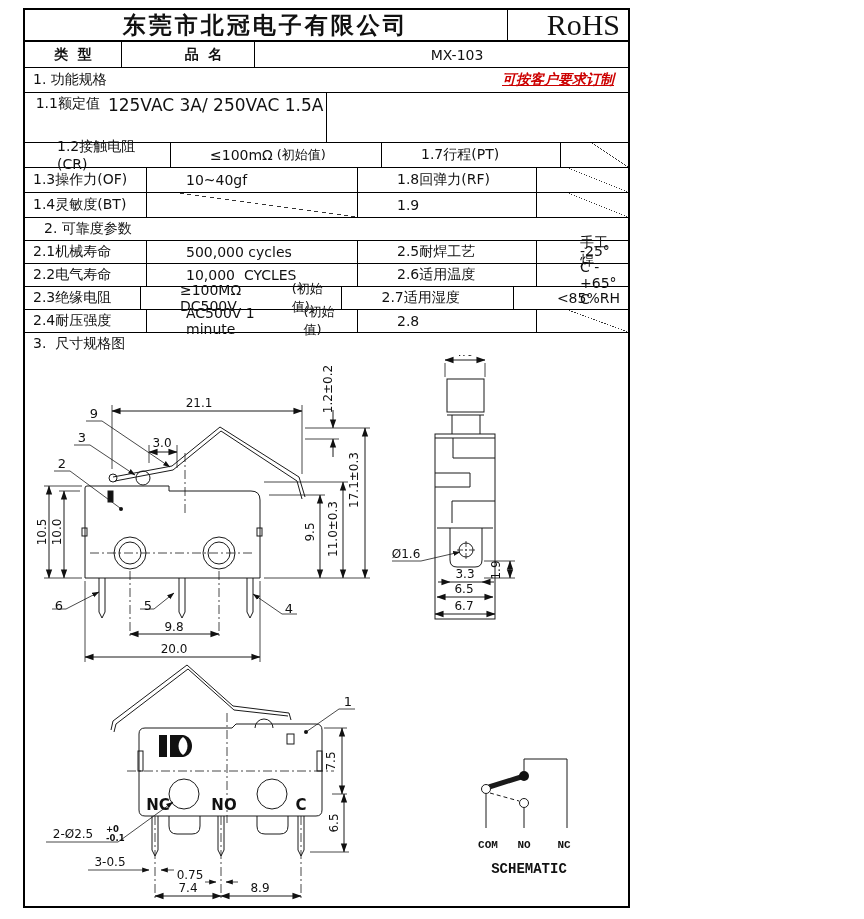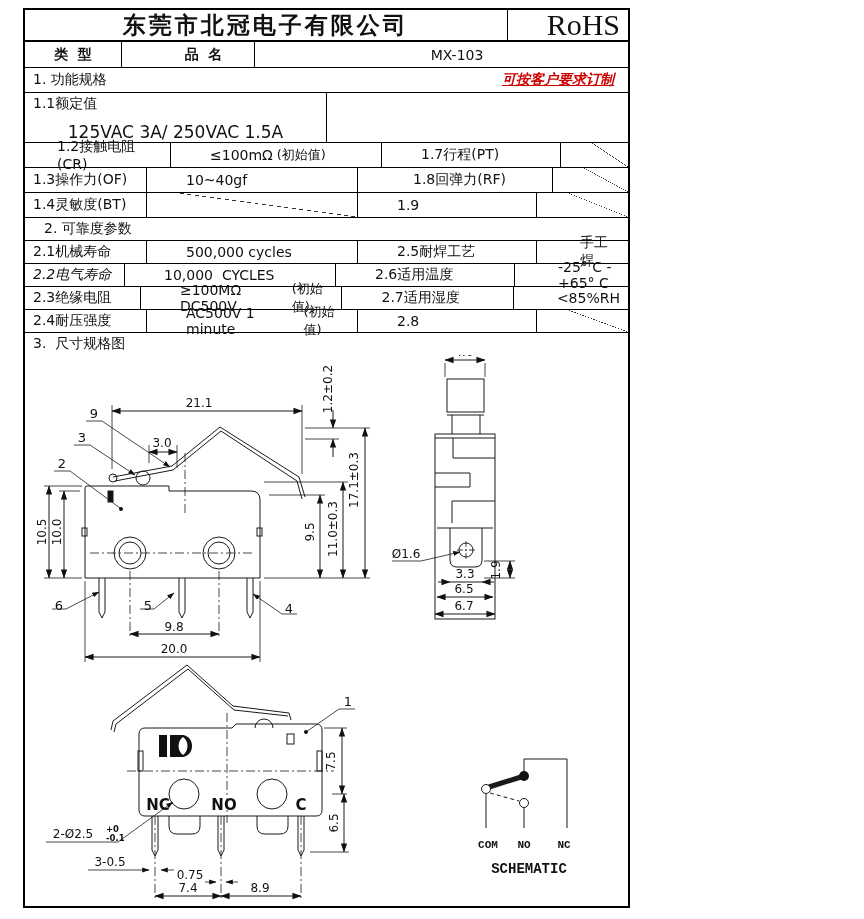--- a/index.html
+++ b/index.html
@@ -9,21 +9,21 @@
   .trow{display:flex;border-bottom:1px solid #000;box-sizing:border-box;align-items:stretch;gap:31px;}
   .cell{box-sizing:border-box;border-right:1px solid #000;display:flex;align-items:center;padding:0 8px;font-size:14px;white-space:pre-wrap;}
   .cell.last{border-right:none;}
   .center{justify-content:center;text-align:center;}
   .b{font-weight:bold;}
   .sm{font-size:13px;margin-left:4px;}
   .diag{background-image:linear-gradient(to top right,transparent 49.5%,#333 49.5%,#333 50.6%,transparent 50.6%);}
   .company{font-size:23px;font-weight:bold;letter-spacing:3px;}
   .rohs{font-family:"Liberation Serif","DejaVu Serif",serif;font-size:30px;}
   .note-red{color:#cc0000;font-style:italic;font-weight:bold;text-decoration:underline;font-size:14px;margin-right:6px;}
-  .rate-cell{flex-direction:column;align-items:stretch;justify-content:space-between;padding:0;}
+  .rate-cell{flex-direction:row;align-items:stretch;justify-content:center;padding:0;}
   .rate-label{padding:2px 8px;font-size:14px;}
   .rate-val{text-align:center;font-size:17px;margin-top:2px;}
   svg text{font-family:"DejaVu Sans","Liberation Sans",sans-serif;fill:#111;}
   .dimt{font-size:12px;}
   .pt{font-size:13px;}
   .big{font-size:15px;font-weight:bold;}
   .schl{font-family:"Liberation Mono","DejaVu Sans Mono",monospace;font-weight:bold;font-size:11px;}
   .scht{font-family:"Liberation Mono","DejaVu Sans Mono",monospace;font-weight:bold;font-size:14px;}
   .tol{font-size:8.5px;font-weight:bold;}
 </style>
@@ -59,21 +59,21 @@
     <div class="trow" style="height:25px;padding-left:24px;">
       <div class="cell" style="width:122px;">1.2接触电阻(CR)</div>
       <div class="cell" style="width:180px;"><span>≤100mΩ</span><span class="sm">(初始值)</span></div>
       <div class="cell" style="width:148px;">1.7行程(PT)</div>
       <div class="cell last diag" style="flex:1;"></div>
     </div>
 
     <div class="trow" style="height:25px;">
       <div class="cell" style="width:122px;">1.3操作力(OF)</div>
       <div class="cell" style="width:180px;">10~40gf</div>
-      <div class="cell" style="width:148px;margin-left:16px;">1.8回弹力(RF)</div>
+      <div class="cell" style="width:148px;">1.8回弹力(RF)</div>
       <div class="cell last diag" style="flex:1;"></div>
     </div>
 
     <div class="trow" style="height:25px;">
       <div class="cell" style="width:122px;">1.4灵敏度(BT)</div>
       <div class="cell diag" style="width:180px;"></div>
       <div class="cell" style="width:148px;">1.9</div>
       <div class="cell last diag" style="flex:1;"></div>
     </div>
 
@@ -82,21 +82,21 @@
     </div>
 
     <div class="trow" style="height:23px;">
       <div class="cell" style="width:122px;">2.1机械寿命</div>
       <div class="cell" style="width:180px;">500,000 cycles</div>
       <div class="cell" style="width:148px;">2.5耐焊工艺</div>
       <div class="cell last" style="flex:1;padding-left:12px;">手工焊</div>
     </div>
 
     <div class="trow" style="height:23px;">
-      <div class="cell" style="width:100px;font-style:italic;">2.2电气寿命</div>
+      <div class="cell" style="width:122px;">2.2电气寿命</div>
       <div class="cell" style="width:180px;">10,000  CYCLES</div>
       <div class="cell" style="width:148px;">2.6适用温度</div>
       <div class="cell last" style="flex:1;padding-left:12px;">-25° C - +65° C</div>
     </div>
 
     <div class="trow" style="height:23px;">
       <div class="cell" style="width:122px;">2.3绝缘电阻</div>
       <div class="cell" style="width:180px;"><span>≥100MΩ  DC500V</span><span class="sm">(初始值)</span></div>
       <div class="cell" style="width:148px;">2.7适用湿度</div>
       <div class="cell last" style="flex:1;padding-left:12px;">&lt;85%RH</div>

